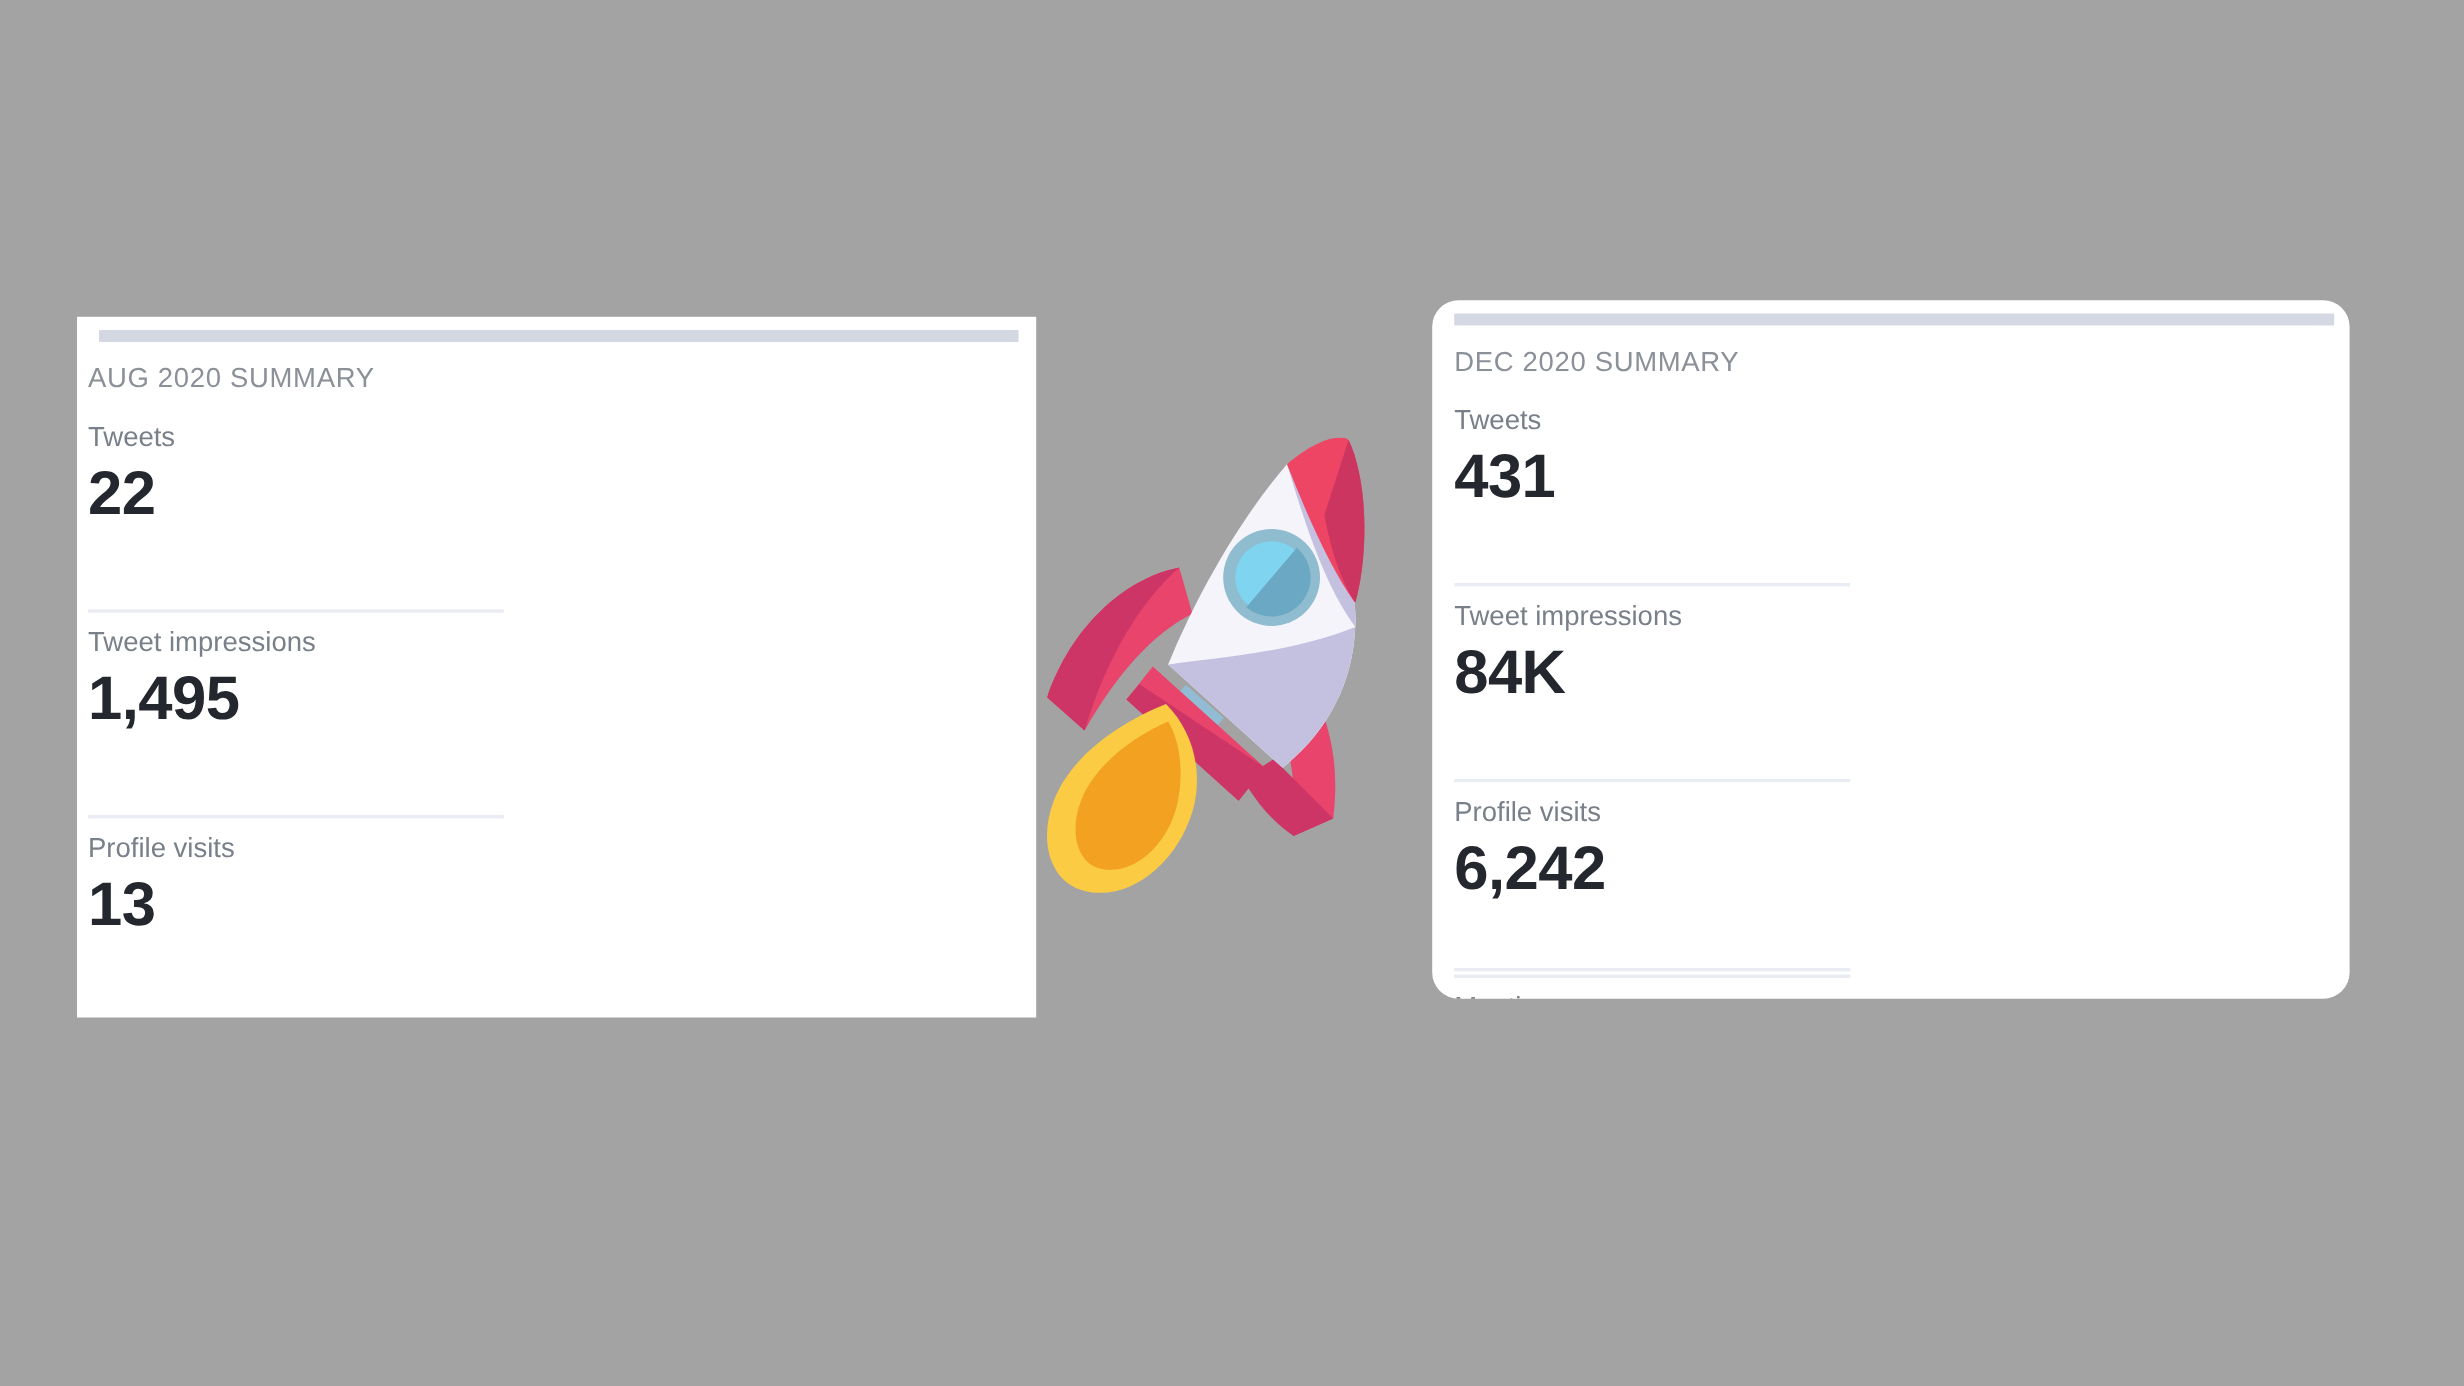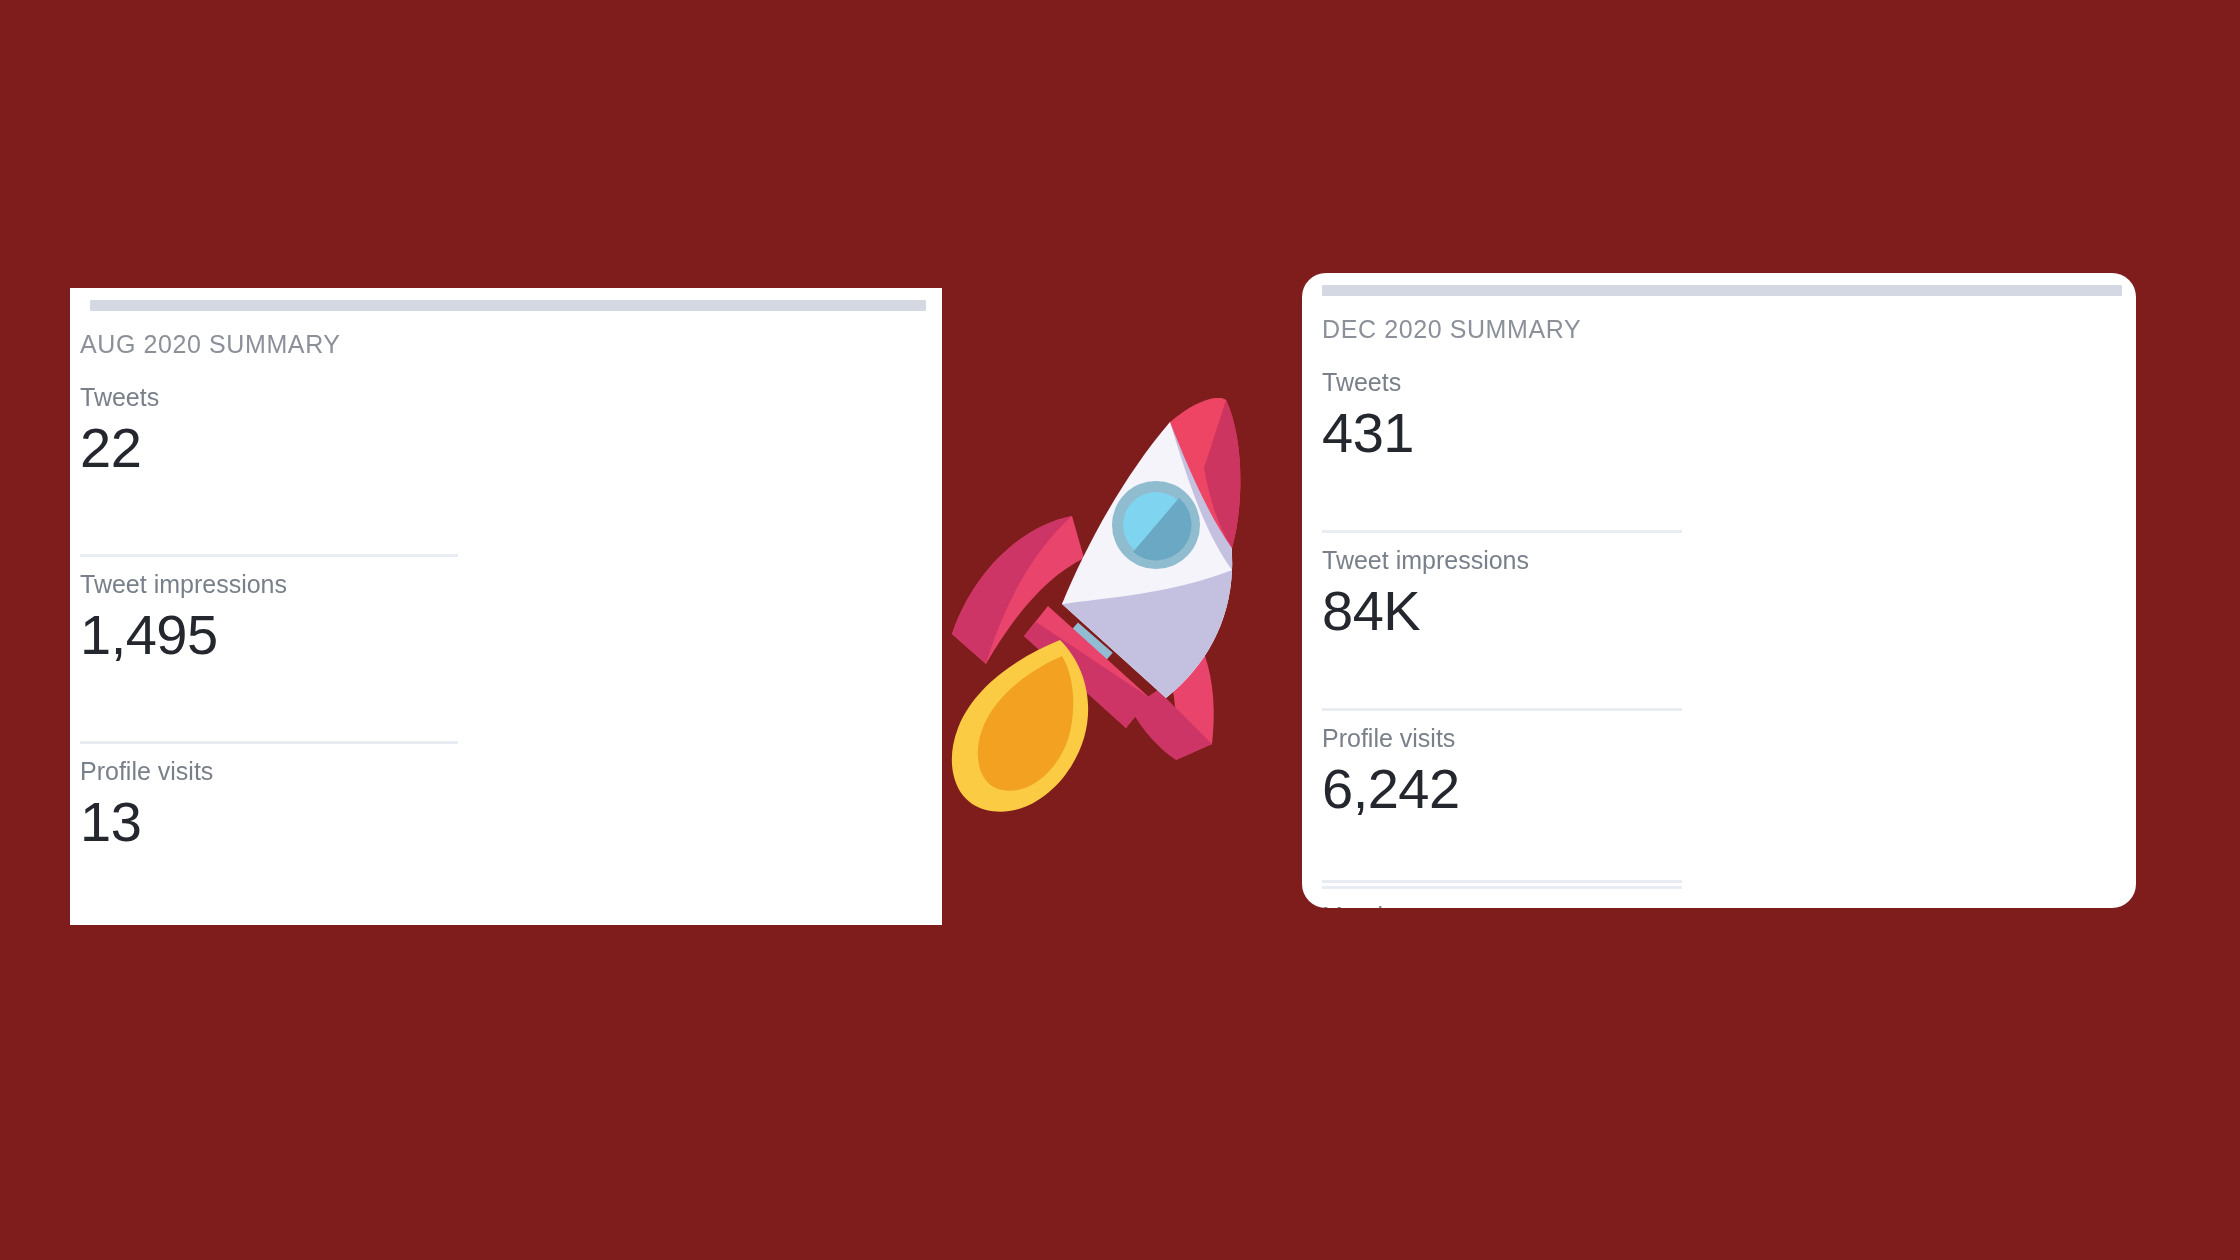--- a/index.html
+++ b/index.html
@@ -13,21 +13,21 @@
     overflow: hidden;
     font-family: "Liberation Sans", sans-serif;
     background: #5070ff;
     position: relative;
   }
   #stage {
     position: absolute;
     inset: 0;
     width: 2240px;
     height: 1260px;
-    background: #7f1d1d;
+    background: #a3a3a3;
   }
 
   
   .card {
     position: absolute;
     background: #ffffff;
     box-sizing: border-box;
     overflow: hidden;
   }
   #card-aug {
@@ -113,21 +113,21 @@
     color: #79808a;
     line-height: 1.1;
     font-weight: 400;
     white-space: nowrap;
   }
   .m-value {
     margin-top: 4px;
     font-size: 56px;
     color: #24282e;
     line-height: 1.15;
-    font-weight: 400;
+    font-weight: 700;
     letter-spacing: -0.5px;
     white-space: nowrap;
   }
 
   
   .tail-divider {
     position: absolute;
     height: 3px;
     background: #e9ecf3;
   }

